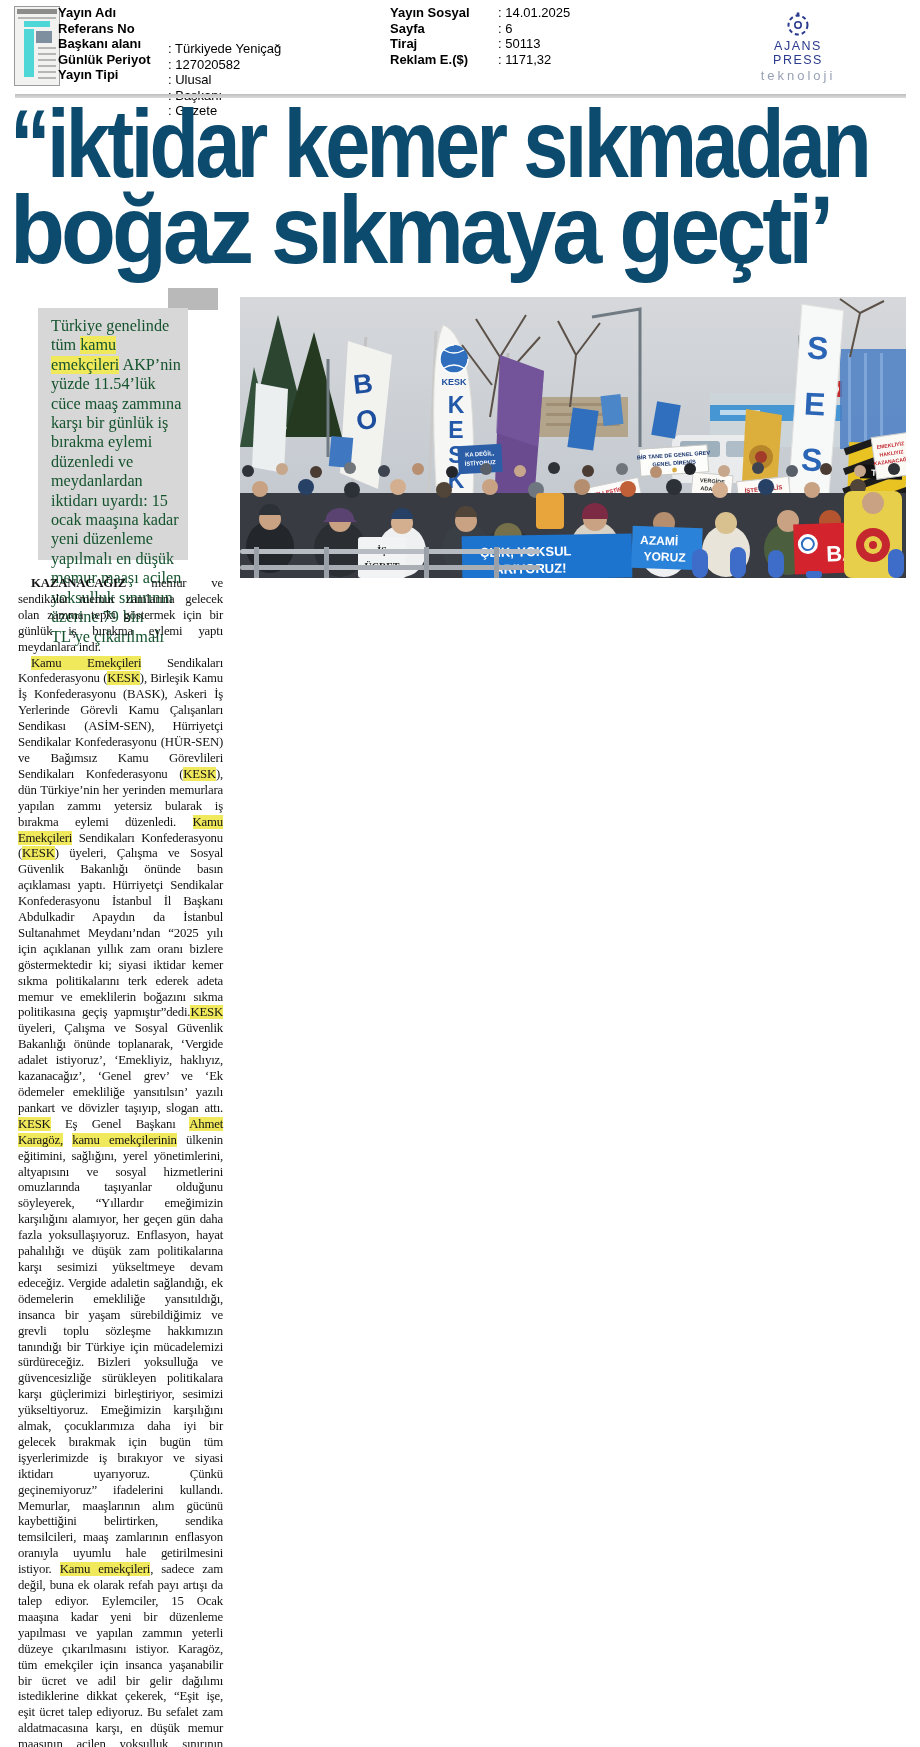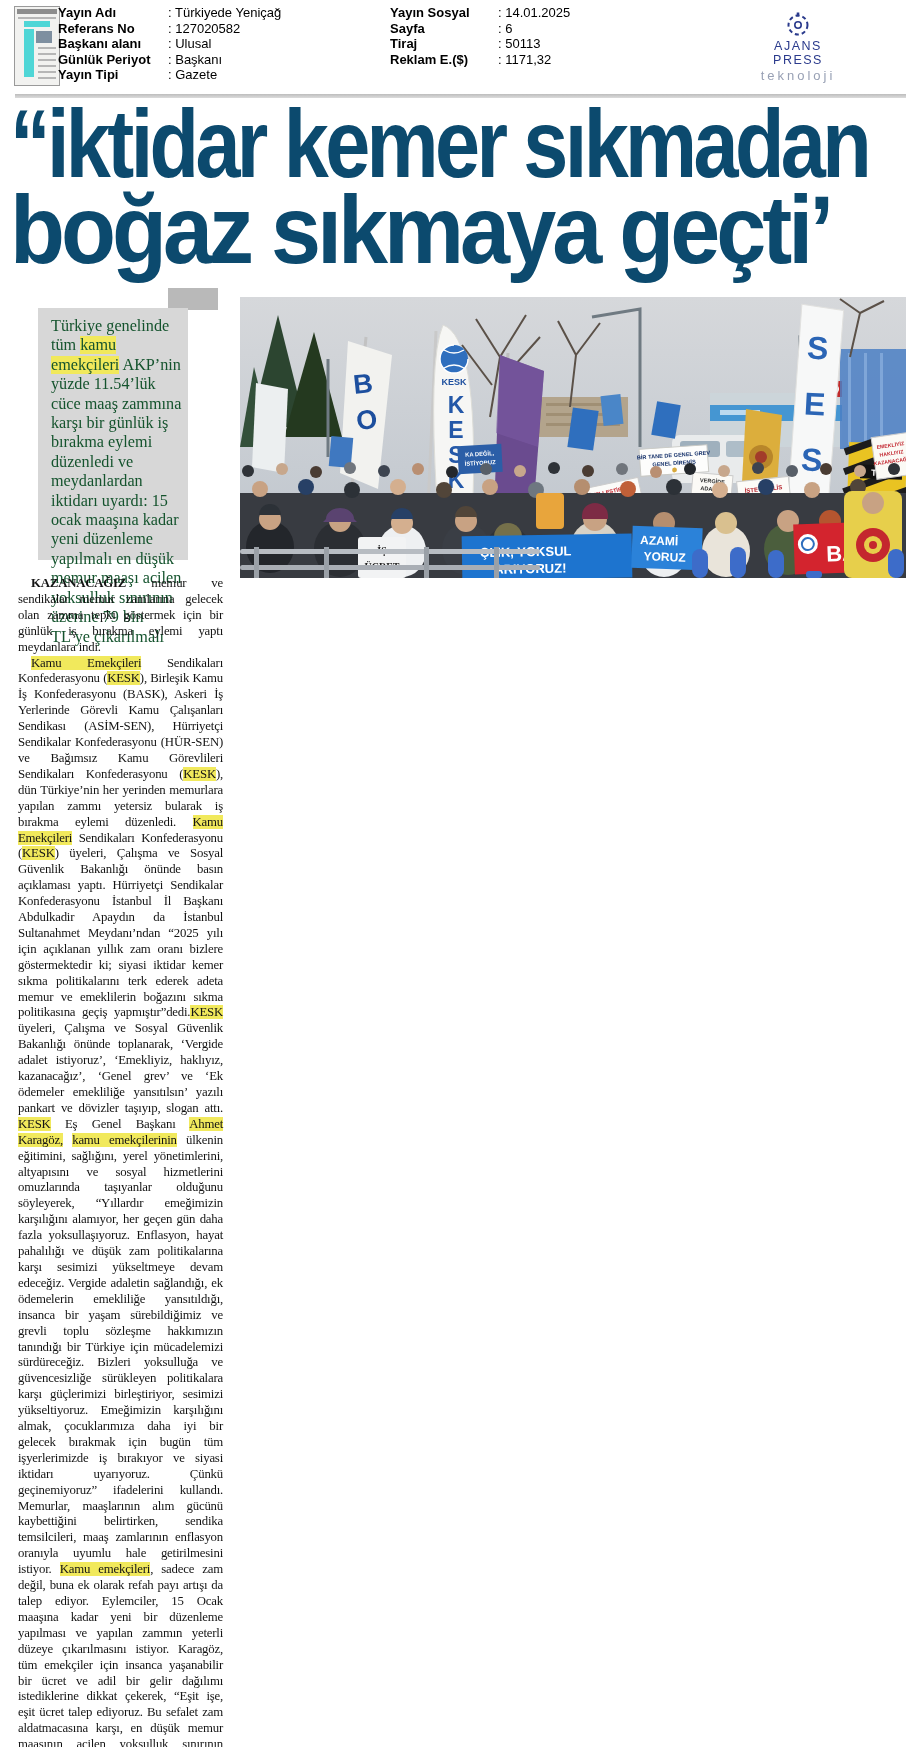--- a/index.html
+++ b/index.html
@@ -11,21 +11,21 @@
          border:1px solid #9a9a9a;overflow:hidden;}
   .thumb .tline{position:absolute;left:3px;right:3px;height:2px;background:#b6b6b6;}
   .thumb .thead{position:absolute;left:2px;top:2px;right:2px;height:5px;background:#8d8d8d;}
   .thumb .cyanbar{position:absolute;left:9px;top:14px;width:26px;height:6px;background:#4fd6d6;}
   .thumb .cyancol{position:absolute;left:9px;top:22px;width:10px;height:48px;background:#4fd6d6;}
   .thumb .pic{position:absolute;left:21px;top:24px;width:16px;height:12px;background:#7e8fa0;}
   .fieldcol{position:absolute;top:5px;}
   .frow{position:relative;height:15.5px;line-height:15.5px;font-size:13px;white-space:nowrap;}
   .flabel{font-weight:bold;display:inline-block;}
   .fval{position:absolute;left:0;top:0;font-weight:normal;}
-  .leftcol{left:58px;} .leftcol .fval{left:110px;}
+  .leftcol{left:58px;} .leftcol .fval{left:110px;margin-top:36px;}
   .rightcol{left:390px;} .rightcol .fval{left:108px;}
   .logo{position:absolute;left:748px;top:12px;width:100px;text-align:center;}
   .logo svg{display:block;margin:0 auto;}
   .logo .brand{font-size:12.5px;font-weight:normal;color:#2a3a8c;letter-spacing:1.5px;margin-top:1px;}
   .logo .sub{font-size:13px;color:#98a0b4;letter-spacing:3px;margin-top:1px;}
 
   .grayrule{position:absolute;left:15px;top:94px;width:891px;height:4px;
             background:linear-gradient(#bdbdbd,#dcdcdc);}
 
   

